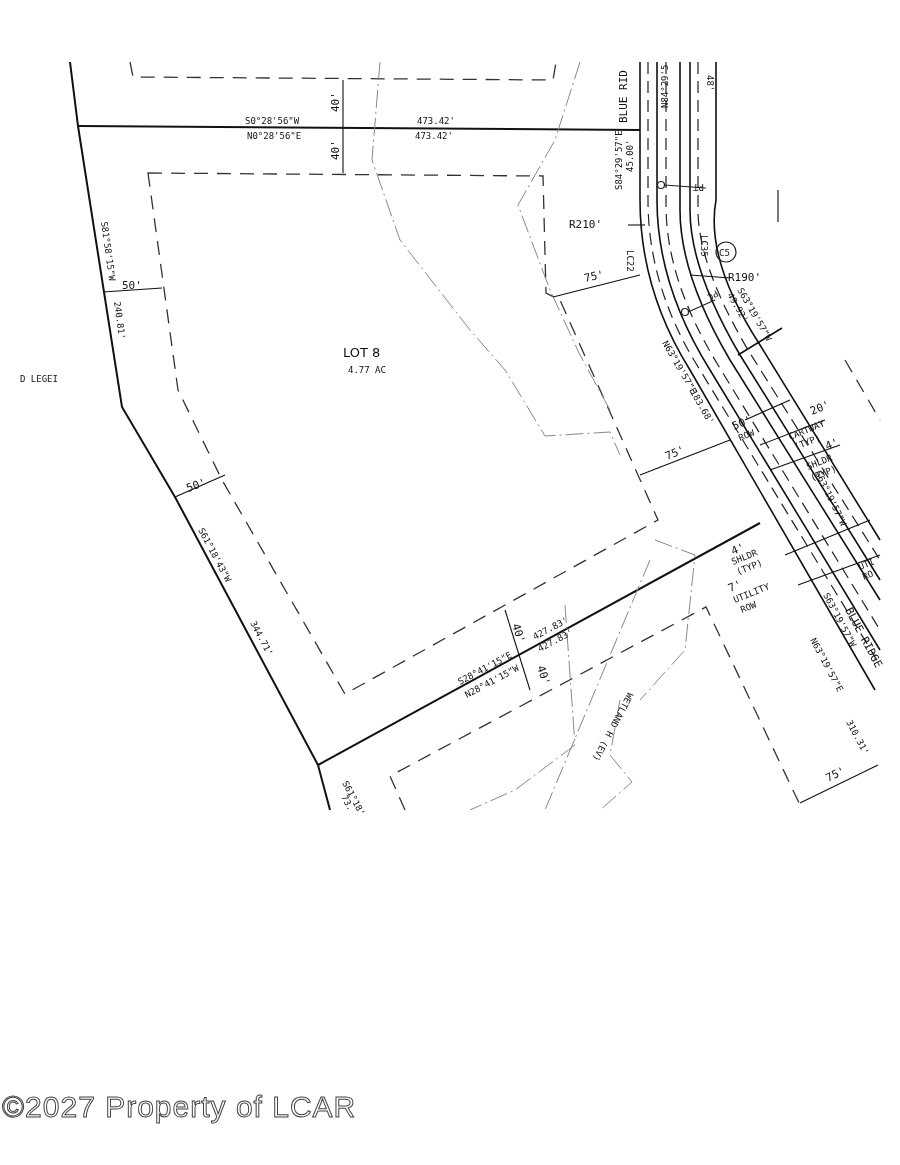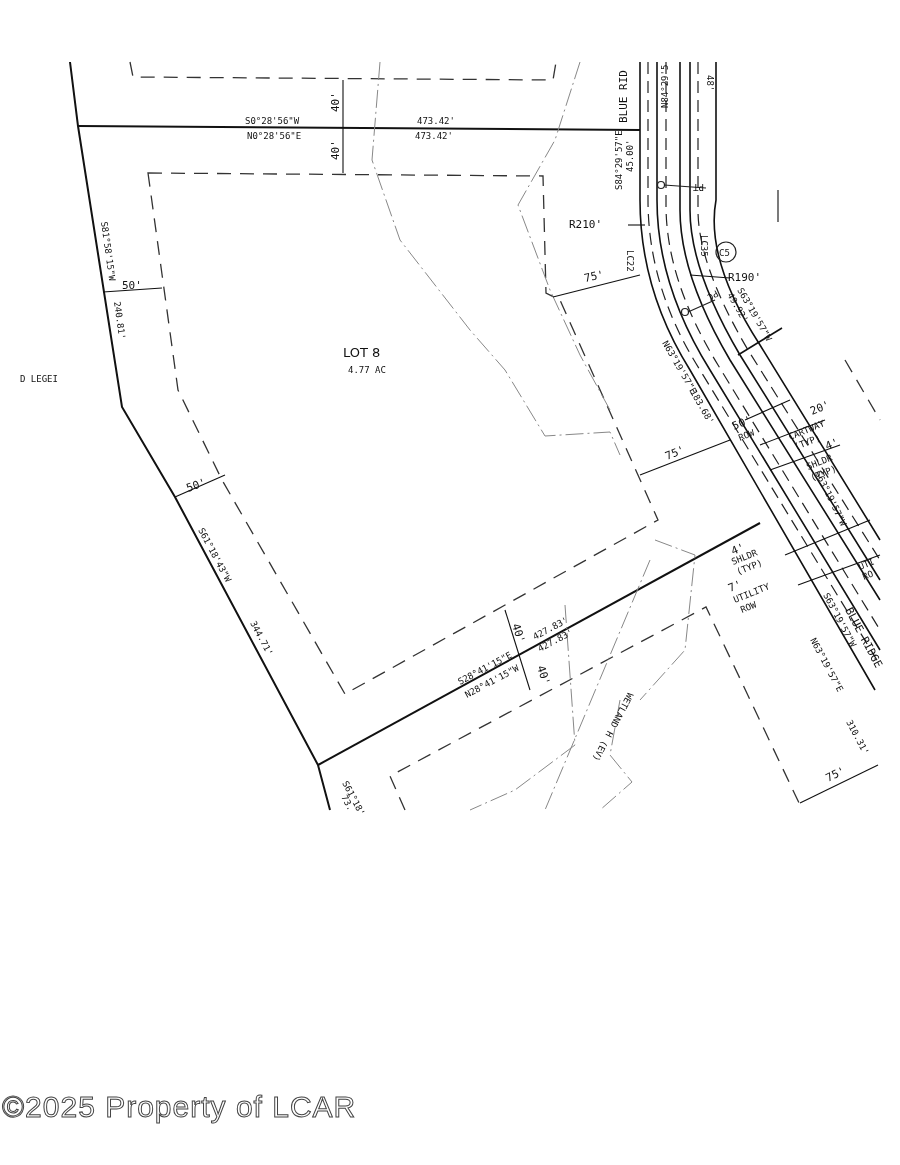--- a/index.html
+++ b/index.html
@@ -158,13 +158,13 @@
   <text class="t ts" transform="translate(864,580) rotate(-22)">RO</text>
 
   <text class="t tm" transform="translate(845,610) rotate(62)">BLUE RIDGE</text>
   <text class="t ts" transform="translate(823,595) rotate(62)">S63°19'57"W</text>
   <text class="t ts" transform="translate(810,640) rotate(62)">N63°19'57"E</text>
   <text class="t ts" transform="translate(846,722) rotate(62)">310.31'</text>
 
   <text class="t ts" transform="translate(628,692) rotate(118)">WETLAND H (EV)</text>
 </svg>
 
-<div class="wm">©2025 Property of LCAR</div>
+<div class="wm">©2027 Property of LCAR</div>
 
 </body></html>

